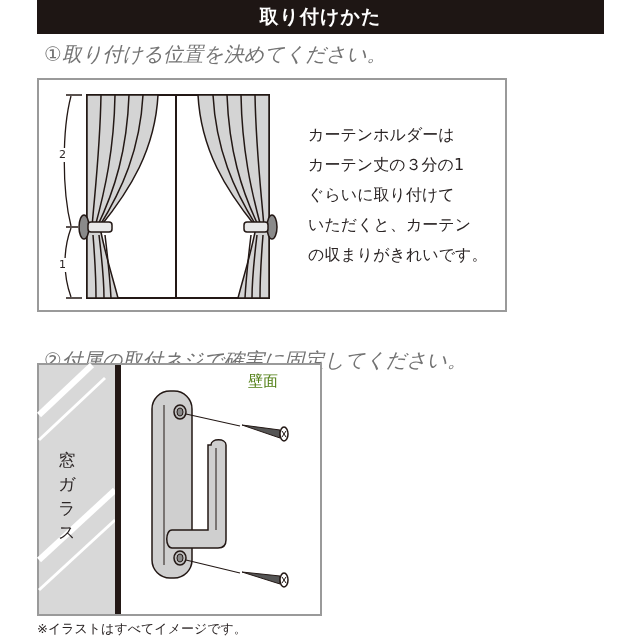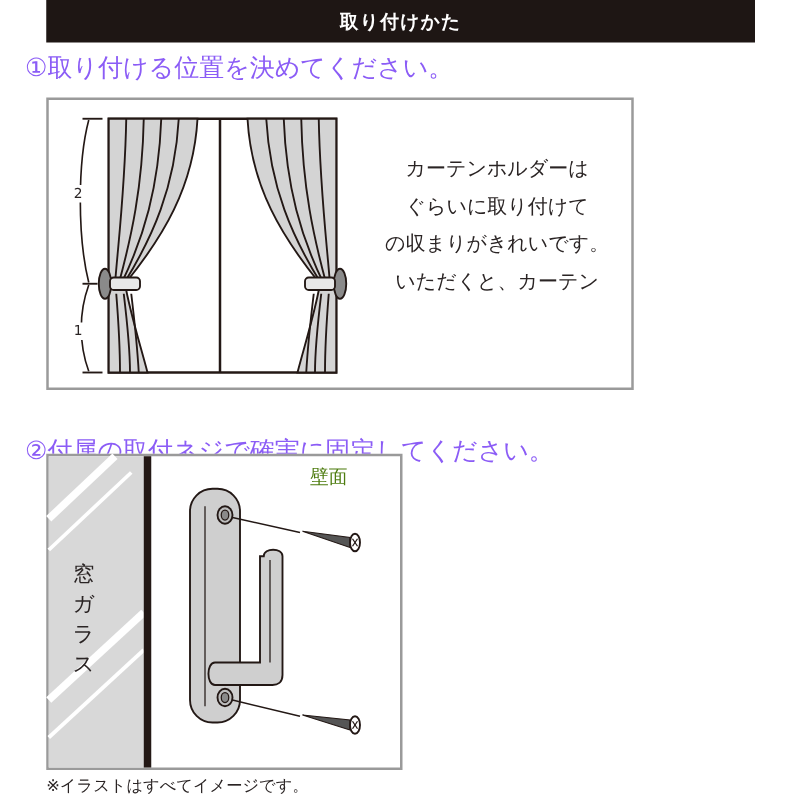--- a/index.html
+++ b/index.html
@@ -1,26 +1,26 @@
 <!DOCTYPE html>
 <html><head>
 <meta charset="utf-8">
 <style>
   html, body { margin:0; padding:0; background:#ffffff; }
   body { width:640px; height:640px; position:relative; overflow:hidden;
          font-family:"DejaVu Sans", "Liberation Sans", sans-serif; color:#2a2424; }
   .header-bar { position:absolute; left:37px; top:0; width:567px; height:34px;
                 background:#1e1614; color:#ffffff; display:flex; align-items:center;
-                justify-content:center; font-size:15px; font-weight:bold; letter-spacing:1px; }
-  .step-heading { position:absolute; left:20px; font-size:20px; color:#8b5cf6; white-space:nowrap; letter-spacing:0px; }
+                justify-content:center; font-size:19px; font-weight:bold; letter-spacing:1px; }
+  .step-heading { position:absolute; left:44px; font-size:20px; color:#737373; white-space:nowrap; letter-spacing:0px;font-style:italic; }
   .box { position:absolute; border:2px solid #9a9a9a; background:#ffffff; box-sizing:border-box; }
   .box1 { left:37px; top:78px; width:470px; height:234px; }
   .box2 { left:37px; top:363px; width:285px; height:253px; overflow:hidden; }
   .desc { position:absolute; left:308px; top:120px; font-size:16px; line-height:30px; color:#2a2424; }
-  .desc div { white-space:nowrap;text-align:center; }
+  .desc div { white-space:nowrap; }
   .footnote { position:absolute; left:37px; top:620px; font-size:13px; color:#2a2424; white-space:nowrap;text-align:right; }
   svg { position:absolute; left:0; top:0; }
   .wall-label { position:absolute; left:248px; top:372px; font-size:15px; color:#4d7c0f; }
   .glass-label { position:absolute; left:55px; top:448px; width:24px; font-size:17px; line-height:24px;
                  color:#2a2424; text-align:center; }
   .glass-label div { display:block; }
   .dim-label { position:absolute; font-size:11px; color:#2a2424; }
 </style>
 </head>
 <body>
@@ -67,23 +67,24 @@
   <path d="M71 96 C62 130 62 190 71 226" fill="none" stroke="#231815" stroke-width="1.3"></path>
   <path d="M71 228 C63 250 63 275 71 297" fill="none" stroke="#231815" stroke-width="1.3"></path>
   <rect x="59" y="148" width="10" height="14" fill="#ffffff"></rect>
   <rect x="59" y="258" width="10" height="14" fill="#ffffff"></rect>
 </svg>
 <div class="dim-label" style="left:59px; top:148px;">2</div>
 <div class="dim-label" style="left:59px; top:258px;">1</div>
 
 <div class="desc">
   <div>カーテンホルダーは</div>
+  <div>カーテン丈の３分の1</div>
   <div>ぐらいに取り付けて</div>
+  <div>いただくと、カーテン</div>
   <div>の収まりがきれいです。</div>
-  <div>いただくと、カーテン</div>
 </div>
 
 <div class="step-heading" style="top:327px;margin-top:20px;">②付属の取付ネジで確実に固定してください。</div>
 
 <div class="box box2"></div>
 
 <svg width="640" height="640" style="pointer-events:none;">
 
   <rect x="39" y="365" width="76" height="249" fill="#d8d8d8"></rect>
   <line x1="39" y1="415" x2="92" y2="365" stroke="#ffffff" stroke-width="6"></line>

